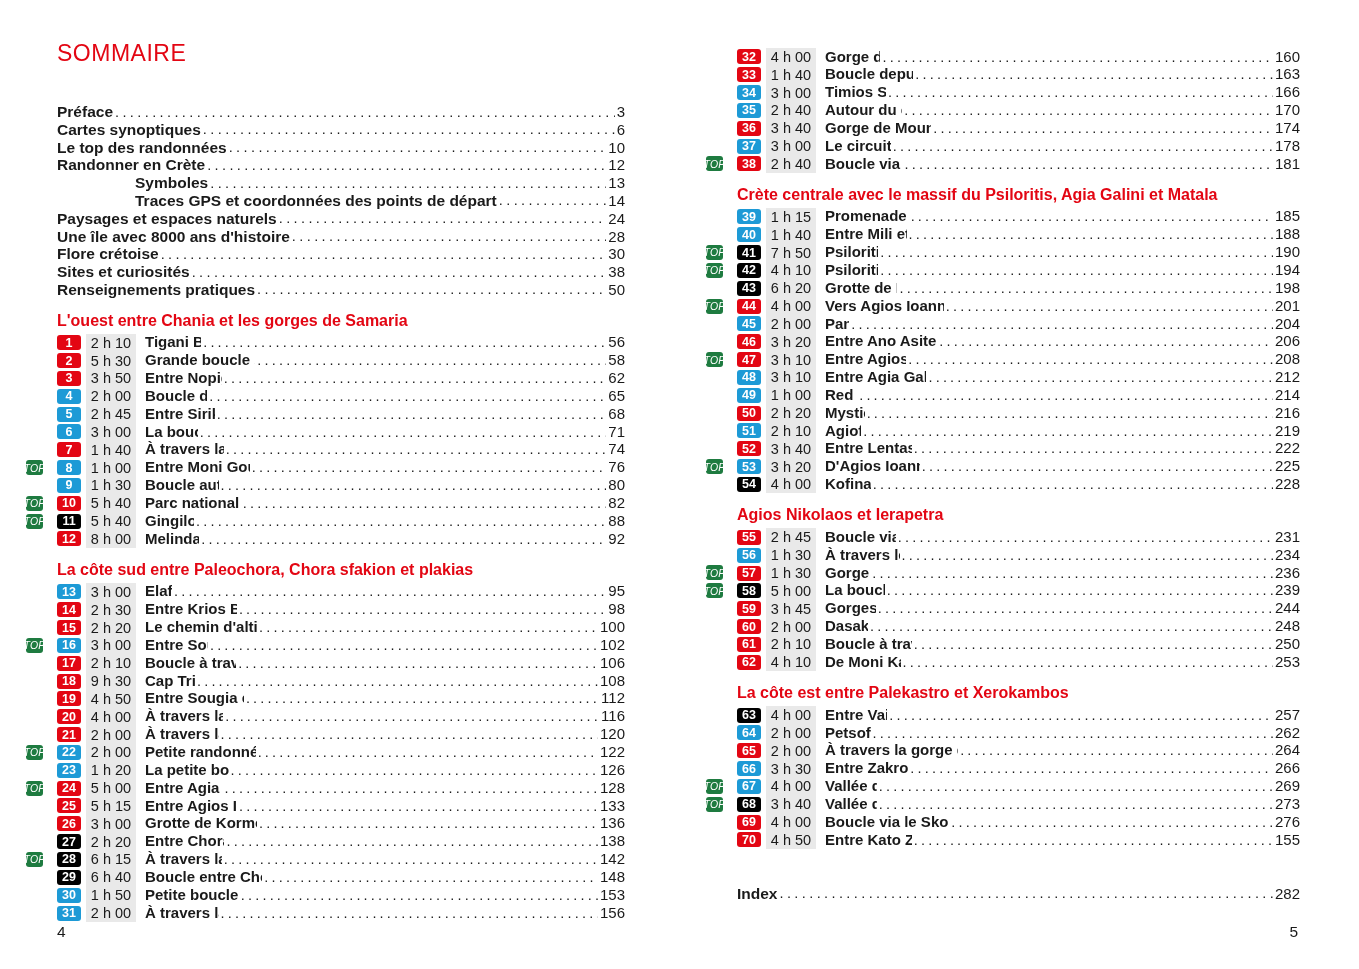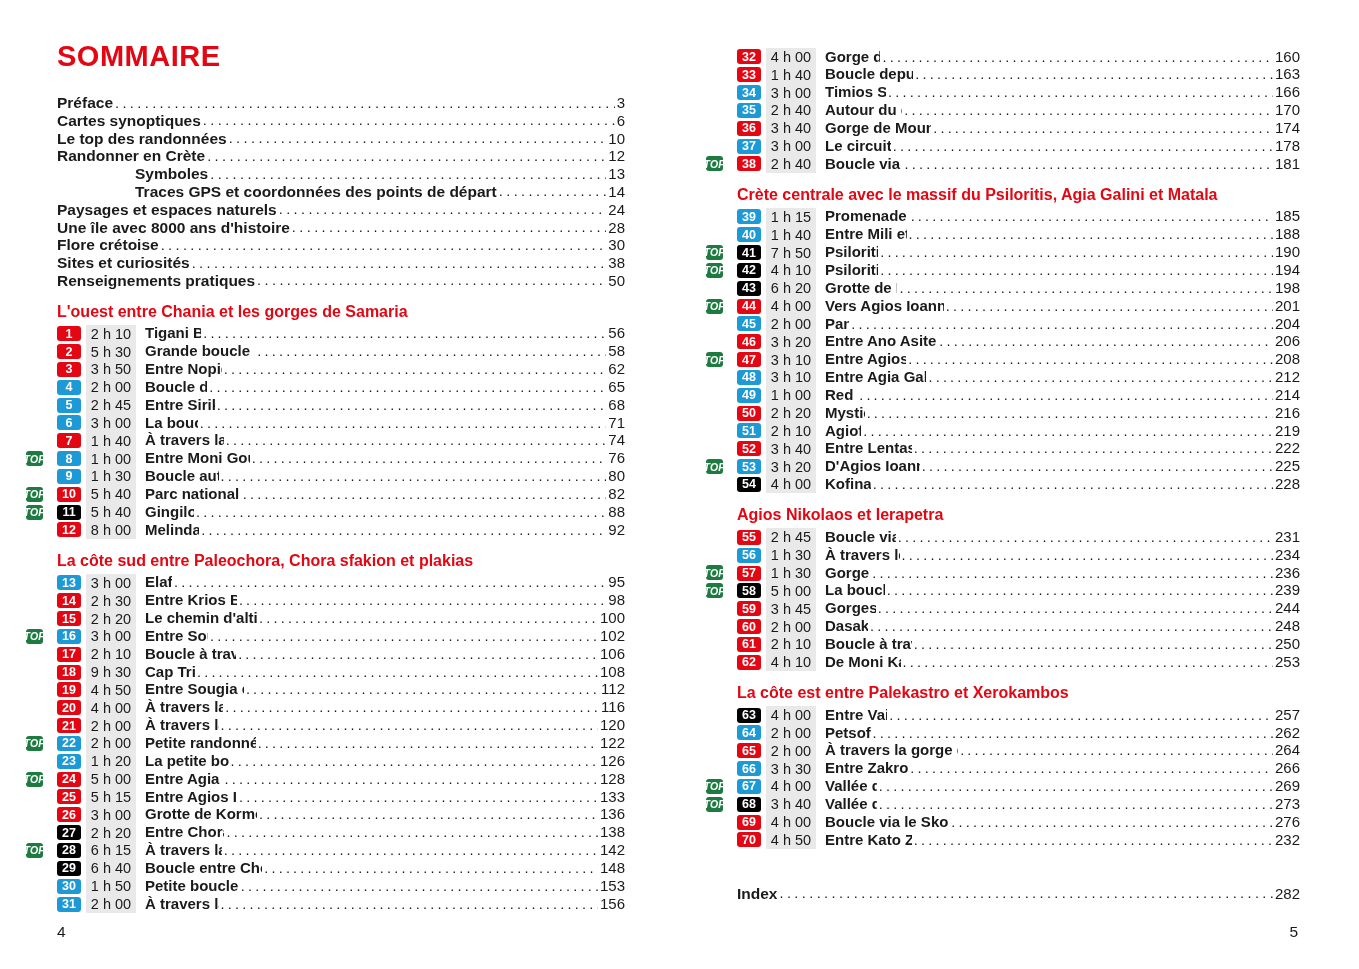--- a/index.html
+++ b/index.html
@@ -8,22 +8,22 @@
     width:1359px; height:969px; position:relative; overflow:hidden;
     font-family:"Liberation Sans", sans-serif;
     color:var(--text, #1a1a1a);
   }
   .column { position:absolute; }
   #col-left  { left:57px;  top:40px; width:568px; }
   #col-right { left:737px; top:48px; width:563px; }
 
   .doc-title {
     color:var(--heading-red, #e30613);
-    font-size:29px; font-weight:bold; letter-spacing:0.5px;
-    margin-bottom:21px;
+    font-size:23px; font-weight:normal; letter-spacing:0.5px;
+    margin-bottom:36px;
   }
 
   
   .fm-row {
     display:flex; align-items:center;
     font-size:15.5px; line-height:17.8px; height:17.8px;
     white-space:nowrap;
   }
   .fm-row.indent { padding-left:78px; font-weight:normal; }
   .fm-label { font-weight:bold; }
@@ -42,21 +42,21 @@
 
   
   .entry-row {
     display:flex; align-items:center;
     height:17.85px; position:relative;
   }
   .top-badge {
     position:absolute; left:-31px; top:1.4px;
     width:17px; height:15px; border-radius:3px;
     background:var(--top-green, #1e7b40);
-    color:#fff; font-size:10.5px; font-weight:bold; font-style:italic;
+    color:#fff; font-size:10.5px; font-weight:normal; font-style:italic;
     display:flex; align-items:center; justify-content:center;
     letter-spacing:0.2px;
   }
   .num-badge {
     flex:0 0 24px; width:24px; height:15px; border-radius:3px;
     color:#fff; font-size:12.5px; font-weight:bold;
     display:flex; align-items:center; justify-content:center;
   }
   .num-badge.red   { background:var(--level-red, #e30613); }
   .num-badge.blue  { background:var(--level-blue, #1d9ad6); }
@@ -812,21 +812,21 @@
           <span class="leader"></span>
           <span class="page-ref">276</span>
         </span>
       </div>
       <div class="entry-row">
         <span class="num-badge red">70</span>
         <span class="time-cell">4 h 50</span>
         <span class="title-line">
           <span class="entry-title">Entre Kato Zakros et Xerokambos</span>
           <span class="leader"></span>
-          <span class="page-ref">232</span>
+          <span class="page-ref">155</span>
         </span>
       </div>
     </div>
     <div class="endmatter">
       <div class="fm-row">
         <span class="fm-label">Index</span>
         <span class="leader"></span>
         <span class="page-ref">282</span>
       </div>
     </div>

